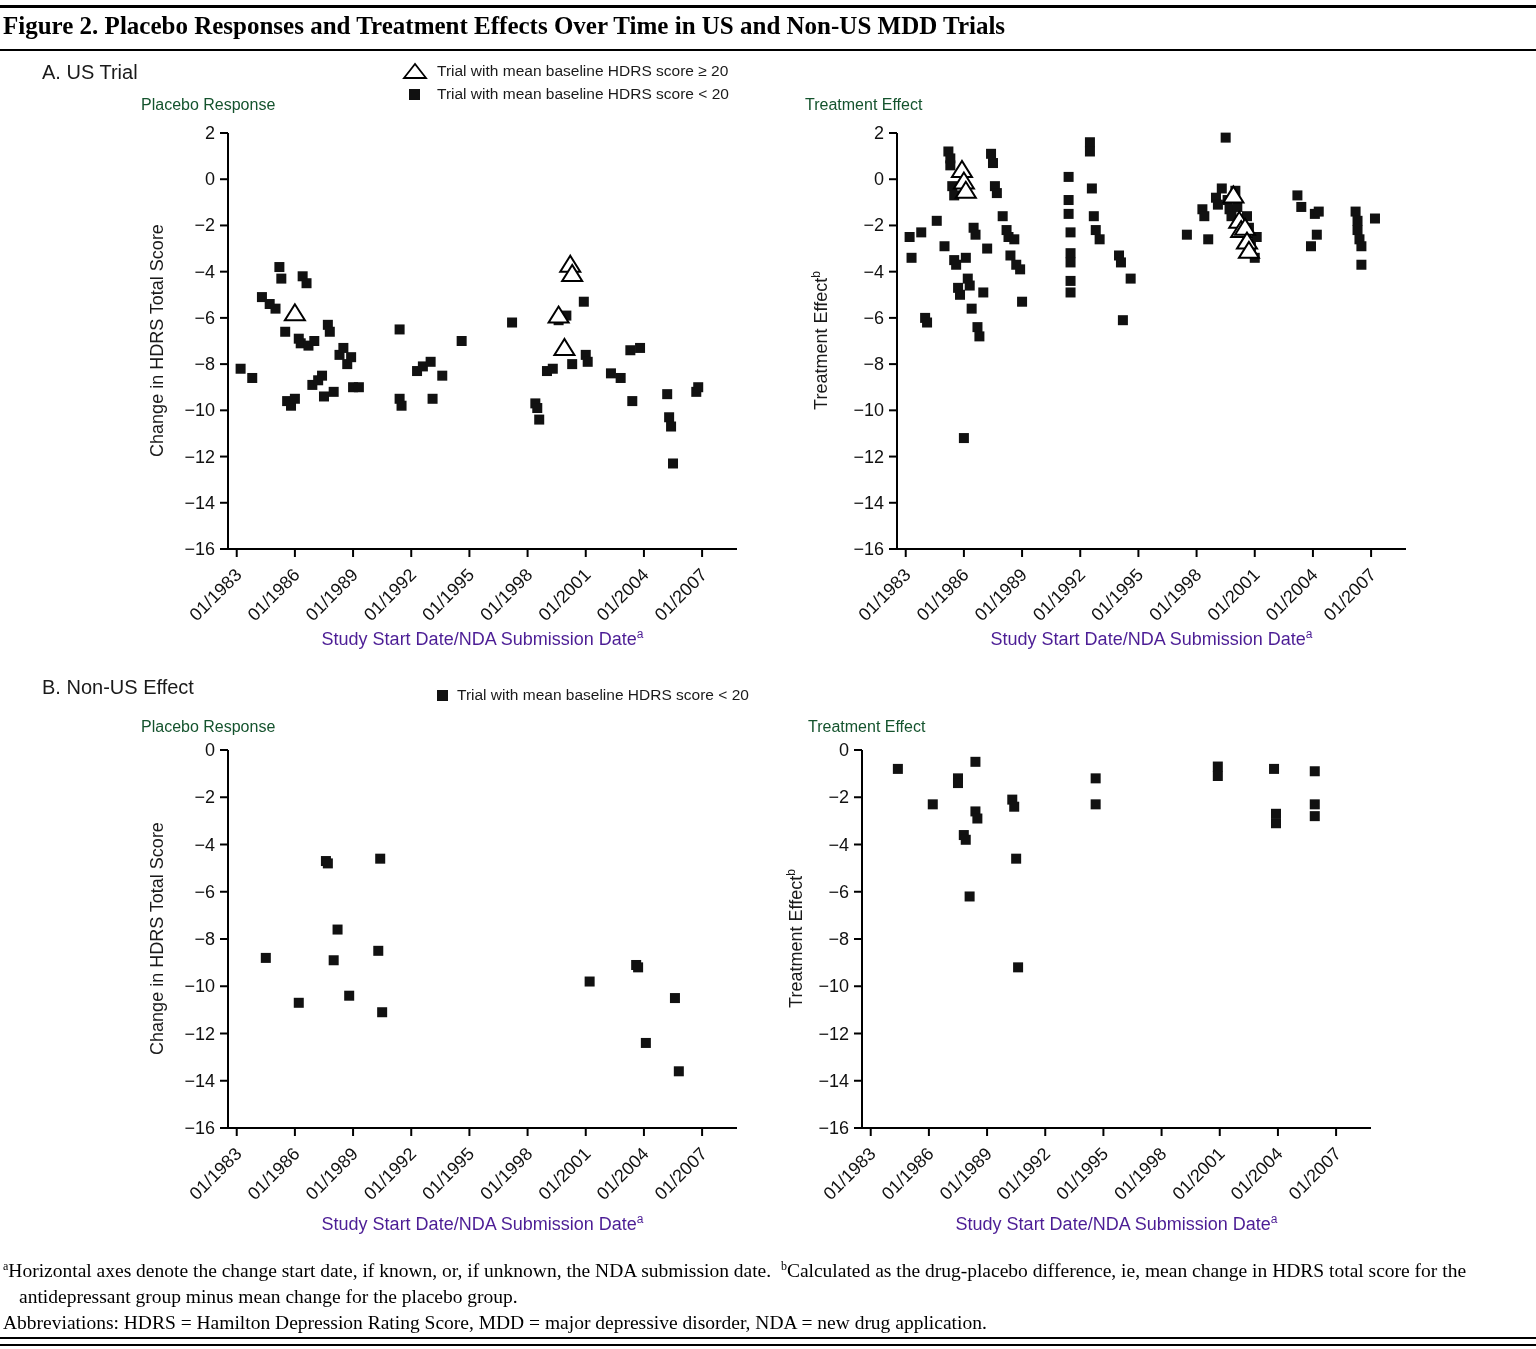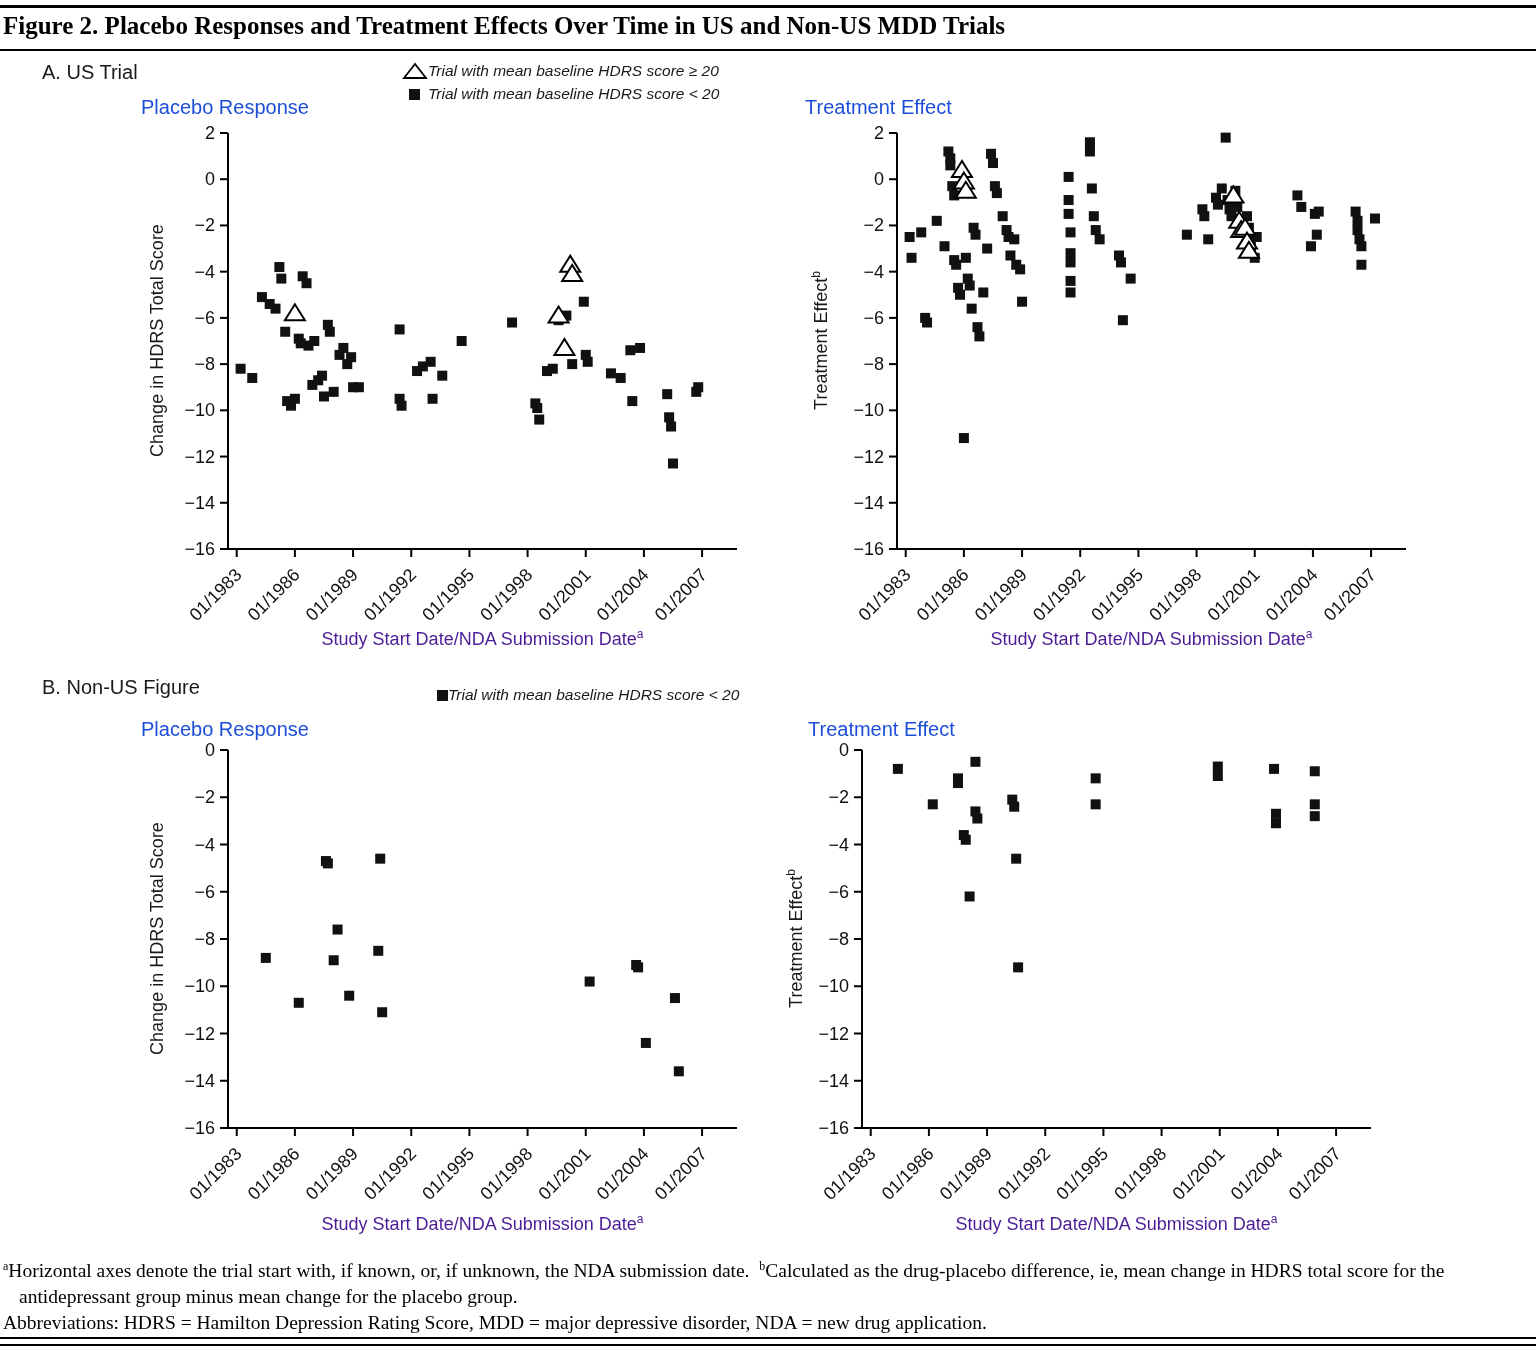--- a/index.html
+++ b/index.html
@@ -8,23 +8,23 @@
     width:1536px; height:1349px; position:relative; overflow:hidden;
     font-family:"Liberation Sans", sans-serif; color:#111;
   }
   .abs { position:absolute; }
   .rule { position:absolute; left:0; width:1536px; background:#000; }
   #fig-title {
     left:3px; top:12px; width:1530px;
     font-family:"Liberation Serif", serif; font-weight:bold; font-size:25px; color:#000;
   }
   .section-label { font-size:20px; color:#1a1a1a; }
-  .panel-title { font-size:20px; color:#1d4ed8; }
+  .panel-title { font-size:16px; color:#14532d; }
   .legend { display:flex; flex-direction:column; gap:5px; }
-  .legend-row { display:flex; align-items:center; font-size:15.5px; color:#1a1a1a;font-style:italic; }
+  .legend-row { display:flex; align-items:center; gap:9px; font-size:15.5px; color:#1a1a1a; }
   .legend-row svg { display:block; }
   .sq-swatch { width:11px; height:11px; background:#111; }
   .ylab {
     position:absolute; width:440px; text-align:center; font-size:18px; color:#1a1a1a;
     transform:rotate(-90deg);
   }
   .xlab { position:absolute; text-align:center; font-size:18px; color:#4c1d95; }
   sup { font-size:12px; vertical-align:super; line-height:0; }
   #plots { position:absolute; left:0; top:0; }
   #plots text { font-family:"Liberation Sans", sans-serif; fill:#111; }
@@ -69,21 +69,21 @@
   <span>Treatment Effect</span><sup>b</sup>
 </div>
 
 <div class="xlab" style="left:228px;top:629px;width:509px;">
   <span>Study Start Date/NDA Submission Date</span><sup>a</sup>
 </div>
 <div class="xlab" style="left:897px;top:629px;width:509px;">
   <span>Study Start Date/NDA Submission Date</span><sup>a</sup>
 </div>
 
-<div class="abs section-label" style="left:42px;top:676px;">B. Non-US Figure</div>
+<div class="abs section-label" style="left:42px;top:676px;">B. Non-US Effect</div>
 
 <div class="abs legend" style="left:437px;top:686px;">
   <div class="legend-row">
     <span class="sq-swatch"></span>
     <span>Trial with mean baseline HDRS score &lt; 20</span>
   </div>
 </div>
 
 <div class="abs panel-title" style="left:141px;top:718px;">Placebo Response</div>
 <div class="abs panel-title" style="left:808px;top:718px;">Treatment Effect</div>
@@ -465,15 +465,15 @@
       <rect x="1269.047619047619" y="763.9" width="10" height="10" fill="#111111"></rect>
       <rect x="1270.9866666666694" y="808.7875" width="10" height="10" fill="#111111"></rect>
       <rect x="1270.9866666666694" y="818.2375" width="10" height="10" fill="#111111"></rect>
       <rect x="1309.7676190476218" y="766.2625" width="10" height="10" fill="#111111"></rect>
       <rect x="1309.7676190476218" y="799.3375" width="10" height="10" fill="#111111"></rect>
       <rect x="1309.7676190476218" y="811.15" width="10" height="10" fill="#111111"></rect>
     </g>
   </svg>
 
 <p class="footnote hang" style="top:1258px;">
-  <sup>a</sup><span>Horizontal axes denote the trial start with, if known, or, if unknown, the NDA submission date.</span>&nbsp;&nbsp;<sup>b</sup><span>Calculated as the drug-placebo difference, ie, mean change in HDRS total score for the antidepressant group minus mean change for the placebo group.</span>
+  <sup>a</sup><span>Horizontal axes denote the change start date, if known, or, if unknown, the NDA submission date.</span>&nbsp;&nbsp;<sup>b</sup><span>Calculated as the drug-placebo difference, ie, mean change in HDRS total score for the antidepressant group minus mean change for the placebo group.</span>
 </p>
 <p class="footnote" style="top:1310px;">Abbreviations: HDRS = Hamilton Depression Rating Score, MDD = major depressive disorder, NDA = new drug application.</p>
 
 </body></html>

